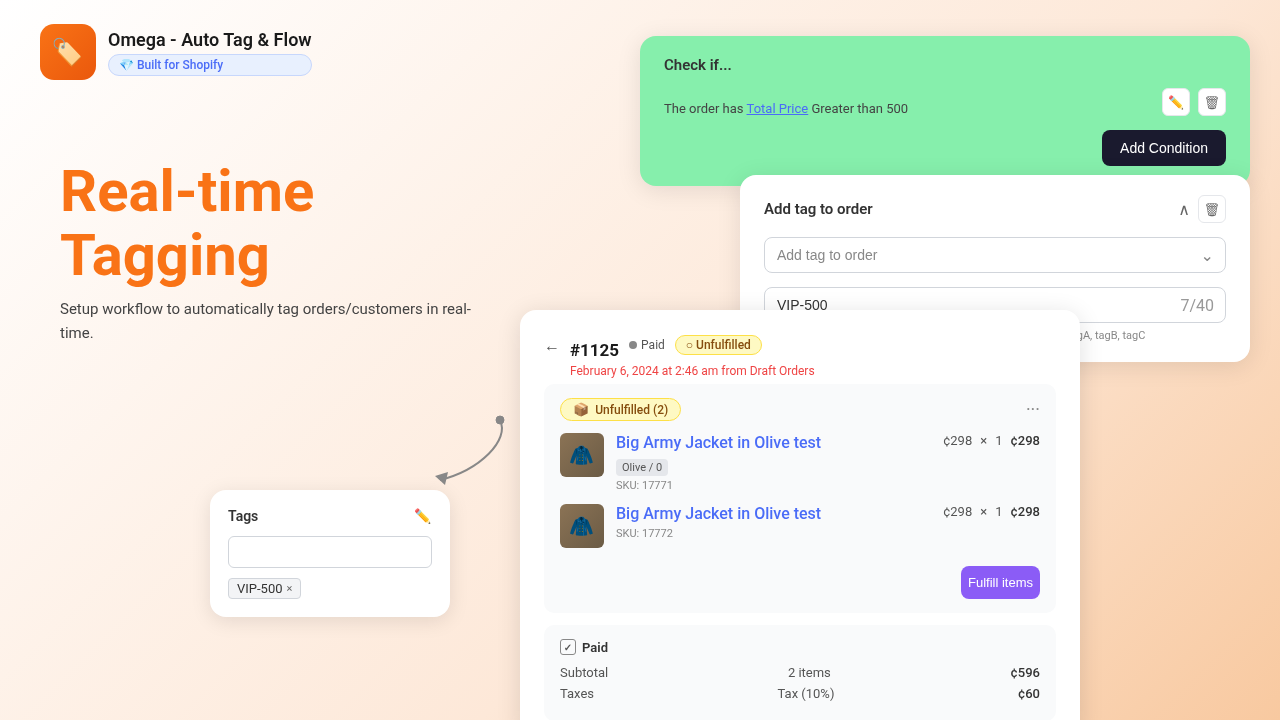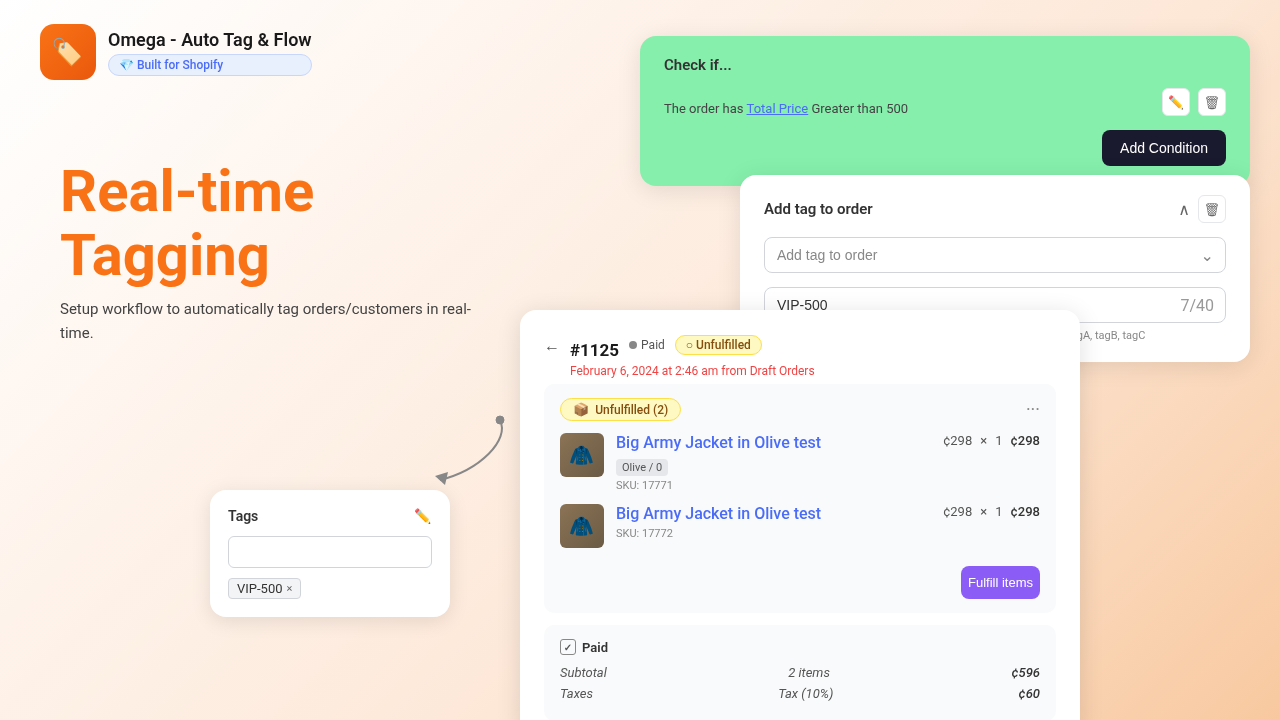--- a/index.html
+++ b/index.html
@@ -478,21 +478,20 @@
       justify-content: center;
       font-size: 10px;
       color: #555;
     }
     .summary-row {
       display: flex;
       justify-content: space-between;
       font-size: 13px;
       color: #555;
       margin-bottom: 6px;
-      font-style: italic;
     }
     .summary-row .right {
       color: #333;
       font-weight: 500;
     }
     .clearfix::after {
       content: '';
       display: block;
       clear: both;
     }

